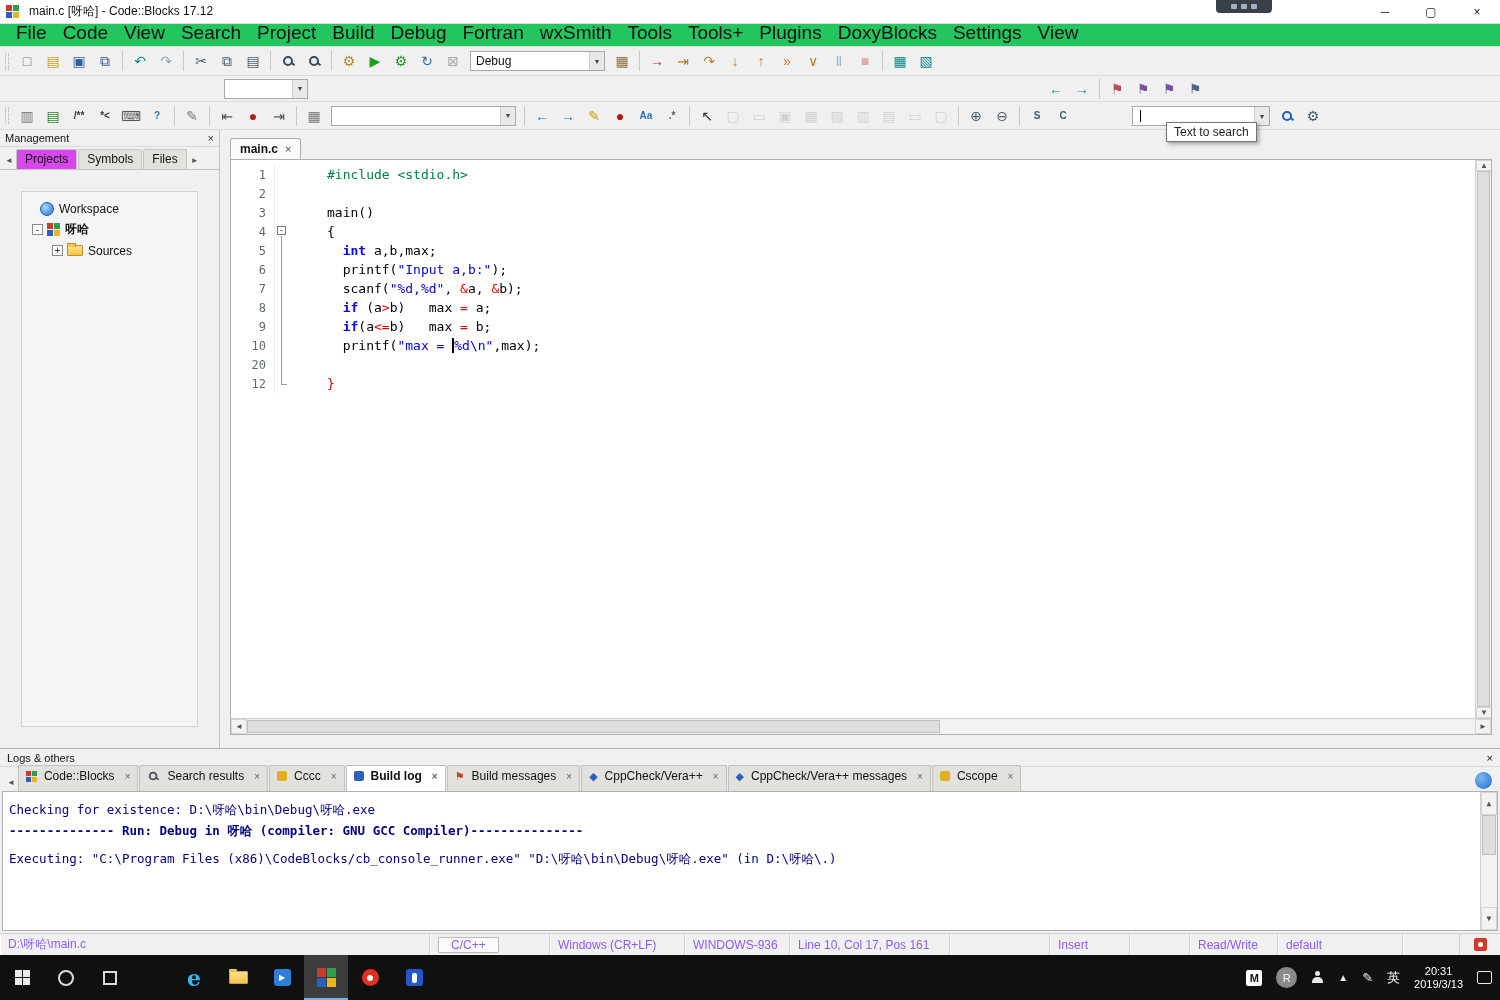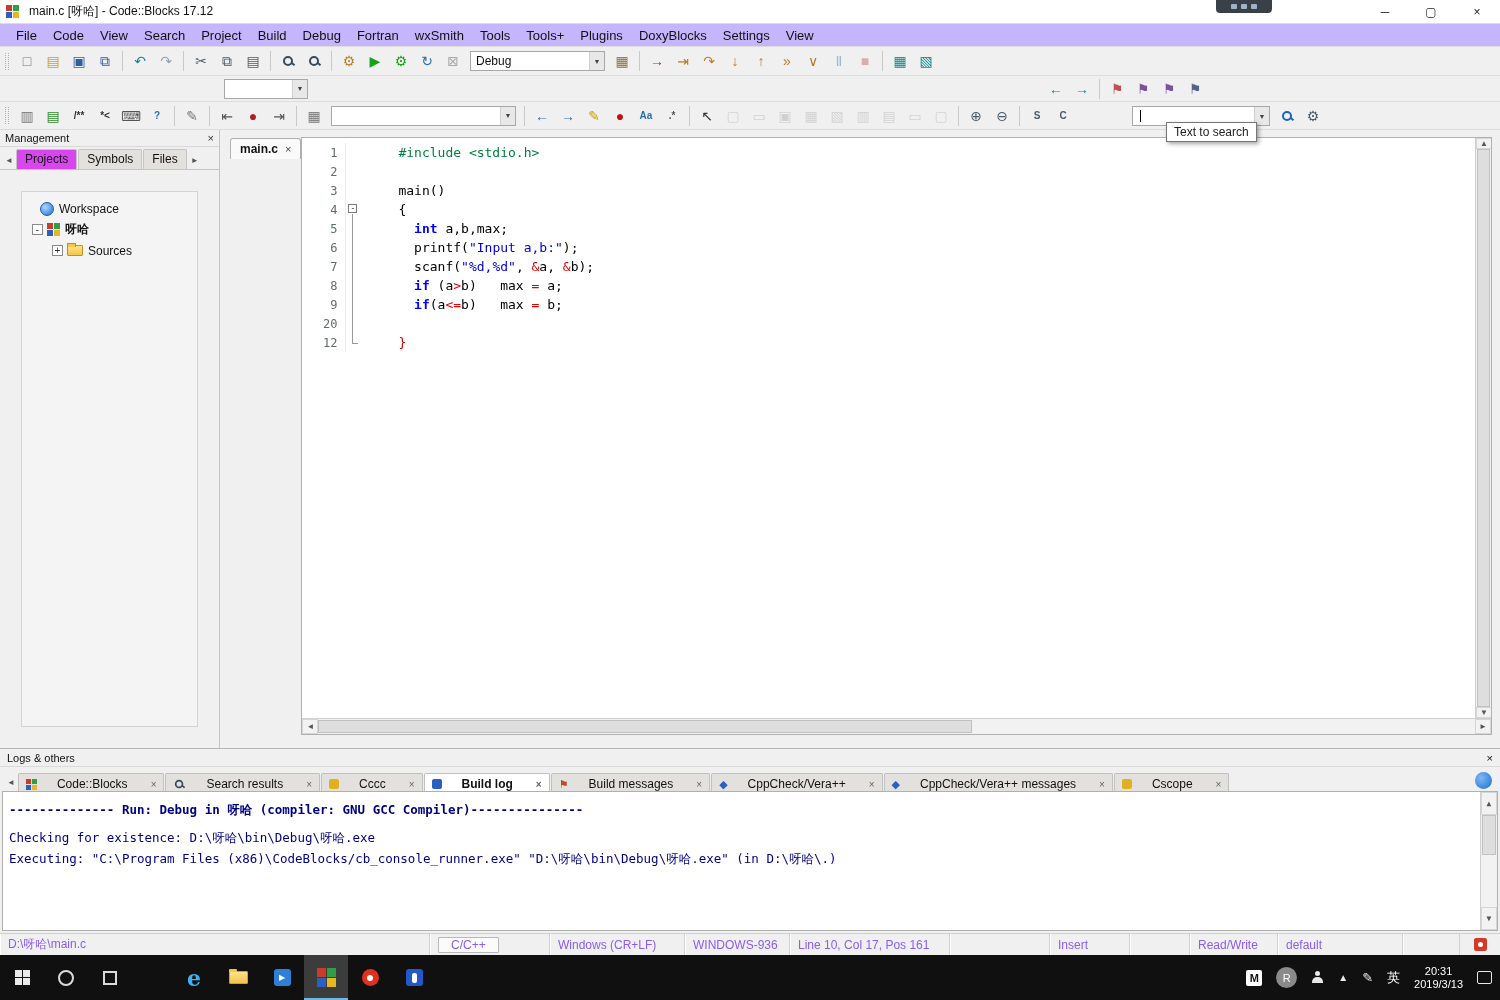--- a/index.html
+++ b/index.html
@@ -11,22 +11,22 @@
   .titlebar{height:24px;background:#fff;display:flex;align-items:center;padding-left:6px;
     border-bottom:1px solid #dcdcdc;position:relative}
   .title-text{font-size:12px;margin-left:6px}
   .win-btns{margin-left:auto;display:flex;height:100%}
   .win-btn{width:46px;display:flex;align-items:center;justify-content:center;font-size:12px;color:#222}
   .overlay-widget{position:absolute;right:228px;top:0;width:56px;height:13px;background:#3a4048;
     border-radius:0 0 4px 4px;display:flex;gap:4px;align-items:center;justify-content:center}
   .overlay-widget i{width:6px;height:5px;background:#9fb3c8;border-radius:1px}
 
   
-  .menubar{height:23px;display:flex;align-items:center;padding-left:8px;background:#c4b5fd;
-    border-bottom:1px solid #dcdcdc;font-size:13px}
+  .menubar{height:23px;display:flex;align-items:flex-end;padding-left:8px;background:#22c55e;
+    border-bottom:1px solid #dcdcdc;font-size:19px}
   .menu-item{padding:2px 8px}
 
   
   .tbrow{display:flex;align-items:center;background:#f0f0f0;border-bottom:1px solid #dcdcdc;position:relative}
   .tb1{height:29px}.tb2{height:26px}.tb3{height:28px}
   .grip{width:4px;height:17px;margin:0 5px;border-left:1px dotted #b0b0b0;border-right:1px dotted #b0b0b0}
   .tb-group{display:inline-flex;align-items:center}
   .tb-btn{width:24px;height:22px;display:inline-flex;align-items:center;justify-content:center;margin:0 1px;border-radius:2px}
   .tb-btn .glyph{font-size:14px;line-height:1}
   .tb-btn .tglyph{font-size:10px;font-weight:bold;letter-spacing:0}
@@ -76,21 +76,21 @@
     justify-content:center;font-size:10px;line-height:1;margin-right:4px;color:#333}
   .ticon-globe{width:14px;height:14px;border-radius:50%;margin-right:4px;border:1px solid #1a5fb4;
     background:radial-gradient(circle at 35% 35%,#aed6ff,#1a6fd0)}
   .sq4.s14{margin-right:4px}
   .ticon-folder{width:16px;height:11px;background:linear-gradient(#ffe28a,#f4c64a);border:1px solid #b8912a;
     border-radius:1px;margin-right:4px;position:relative}
   .ticon-folder::before{content:"";position:absolute;left:-1px;top:-3px;width:7px;height:3px;background:#f4c64a;
     border:1px solid #b8912a;border-bottom:none;border-radius:1px 1px 0 0}
 
   
-  .edcol{flex:1;display:flex;flex-direction:row;padding:7px 8px 0 10px}
+  .edcol{flex:1;display:flex;flex-direction:column;padding:7px 8px 0 10px}
   .edtabs{height:22px;display:flex;align-items:flex-end}
   .edtab{display:flex;align-items:center;gap:7px;background:#fafafa;border:1px solid #b0b0b0;border-bottom:none;
     padding:3px 9px;font-size:12px;font-weight:bold;border-radius:3px 3px 0 0}
   .edtab .close{font-size:11px;color:#444;font-weight:normal}
   .edbody{flex:1;background:#fff;border:1px solid #b0b0b0;display:flex;flex-direction:column;position:relative;
     overflow:hidden;margin-bottom:13px}
   .code-area{flex:1;padding-top:5px;font-family:"DejaVu Sans Mono","Liberation Mono",monospace;font-size:13px;position:relative}
   .code-row{display:flex;height:19px;align-items:center}
   .ln{width:44px;text-align:right;color:#5f6e64;font-size:12px;padding-right:8px;border-right:1px solid #ececec;align-self:stretch;
     display:flex;align-items:center;justify-content:flex-end}
@@ -118,21 +118,21 @@
   .htrack{flex:1}
   .vscroll{position:absolute;right:0;top:0;bottom:16px;width:16px;display:flex;flex-direction:column;
     background:#f2f2f2;border-left:1px solid #cfcfcf}
   .vthumb{flex:1;background:#dedede;border:1px solid #c0c0c0;margin:0 1px}
 
   
   .logs{height:185px;display:flex;flex-direction:column;border-top:1px solid #b5b5b5;background:#f0f0f0}
   .logs-header{height:18px;display:flex;align-items:center;font-size:11px;padding:0 7px;border-bottom:1px solid #dadada}
   .logs-close{margin-left:auto;font-size:11px}
   .logs-tabs{height:24px;display:flex;align-items:flex-end;padding:0 4px}
-  .ltab{display:flex;align-items:center;gap:20px;padding:3px 7px 0;font-size:12px;background:#e3e1dd;
+  .ltab{display:flex;align-items:center;gap:7px;padding:3px 7px 8px;font-size:12px;background:#e3e1dd;
     border:1px solid #c0c0c0;border-bottom:none;border-radius:2px 2px 0 0;margin-right:1px;white-space:nowrap}
   .ltab.active{background:#fff;font-weight:bold}
   .ltab .x{font-size:10px;color:#666;margin-left:3px}
   .tabglyph{font-size:11px;line-height:1}
   .cicon{width:10px;height:10px;display:inline-block;border-radius:2px}
   .ltab-circle{width:17px;height:17px;border-radius:50%;background:radial-gradient(circle at 35% 35%,#7db8f0,#1a6fd0);
     margin-left:auto;margin-right:4px;margin-bottom:2px}
   .logs-body{flex:1;background:#fff;border:1px solid #b0b0b0;margin:0 2px 2px;position:relative;
     font-family:"DejaVu Sans Mono","Liberation Mono",monospace;font-size:12.5px;color:#000080;
     padding:7px 20px 0 6px;line-height:21px;overflow:hidden}
@@ -570,20 +570,25 @@
               <span class="ln">8</span>
               <span class="fold bar"></span>
               <span class="code"><span class="c-plain">  </span><span class="c-kw">if</span><span class="c-plain"> (a</span><span class="c-op">&gt;</span><span class="c-plain">b)   max </span><span class="c-op">=</span><span class="c-plain"> a;</span></span>
             </div>
             <div class="code-row">
               <span class="ln">9</span>
               <span class="fold bar"></span>
               <span class="code"><span class="c-plain">  </span><span class="c-kw">if</span><span class="c-plain">(a</span><span class="c-op">&lt;=</span><span class="c-plain">b)   max </span><span class="c-op">=</span><span class="c-plain"> b;</span></span>
             </div>
             <div class="code-row">
+              <span class="ln">10</span>
+              <span class="fold bar"></span>
+              <span class="code"><span class="c-plain">  printf(</span><span class="c-str">"max = </span><span class="caret"></span><span class="c-str">%d\n"</span><span class="c-plain">,max);</span></span>
+            </div>
+            <div class="code-row">
               <span class="ln">20</span>
               <span class="fold bar"></span>
               <span class="code"></span>
             </div>
             <div class="code-row">
               <span class="ln">12</span>
               <span class="fold end"></span>
               <span class="code"><span class="c-brace">}</span></span>
             </div>
           </div>
@@ -652,22 +657,22 @@
           </span>
           <span class="ltab">
             <span class="cicon" style="background: rgb(224, 176, 32);"></span>
             <span class="ltab-label">Cscope</span>
             <span class="x">×</span>
           </span>
         </span>
       <span class="ltab-circle"></span>
     </div>
     <div class="logs-body" id="log-lines">
-      <div class="log-line bold"><span>-------------- Run: Debug in 呀哈 (compiler: GNU GCC Compiler)---------------</span></div>
-        <div class="log-line"><span>Checking for existence: D:\呀哈\bin\Debug\呀哈.exe</span></div>
+      <div class="log-line"><span>Checking for existence: D:\呀哈\bin\Debug\呀哈.exe</span></div>
+        <div class="log-line bold"><span>-------------- Run: Debug in 呀哈 (compiler: GNU GCC Compiler)---------------</span></div>
         <div class="log-line"><span>Executing: "C:\Program Files (x86)\CodeBlocks/cb_console_runner.exe" "D:\呀哈\bin\Debug\呀哈.exe"  (in D:\呀哈\.)</span></div>
         <div class="logs-vscroll">
         <span class="sbtn">▲</span>
         <span class="vthumb"></span>
         <span class="vtrack"></span>
         <span class="sbtn">▼</span>
       </div>
     </div>
   </div>
 

